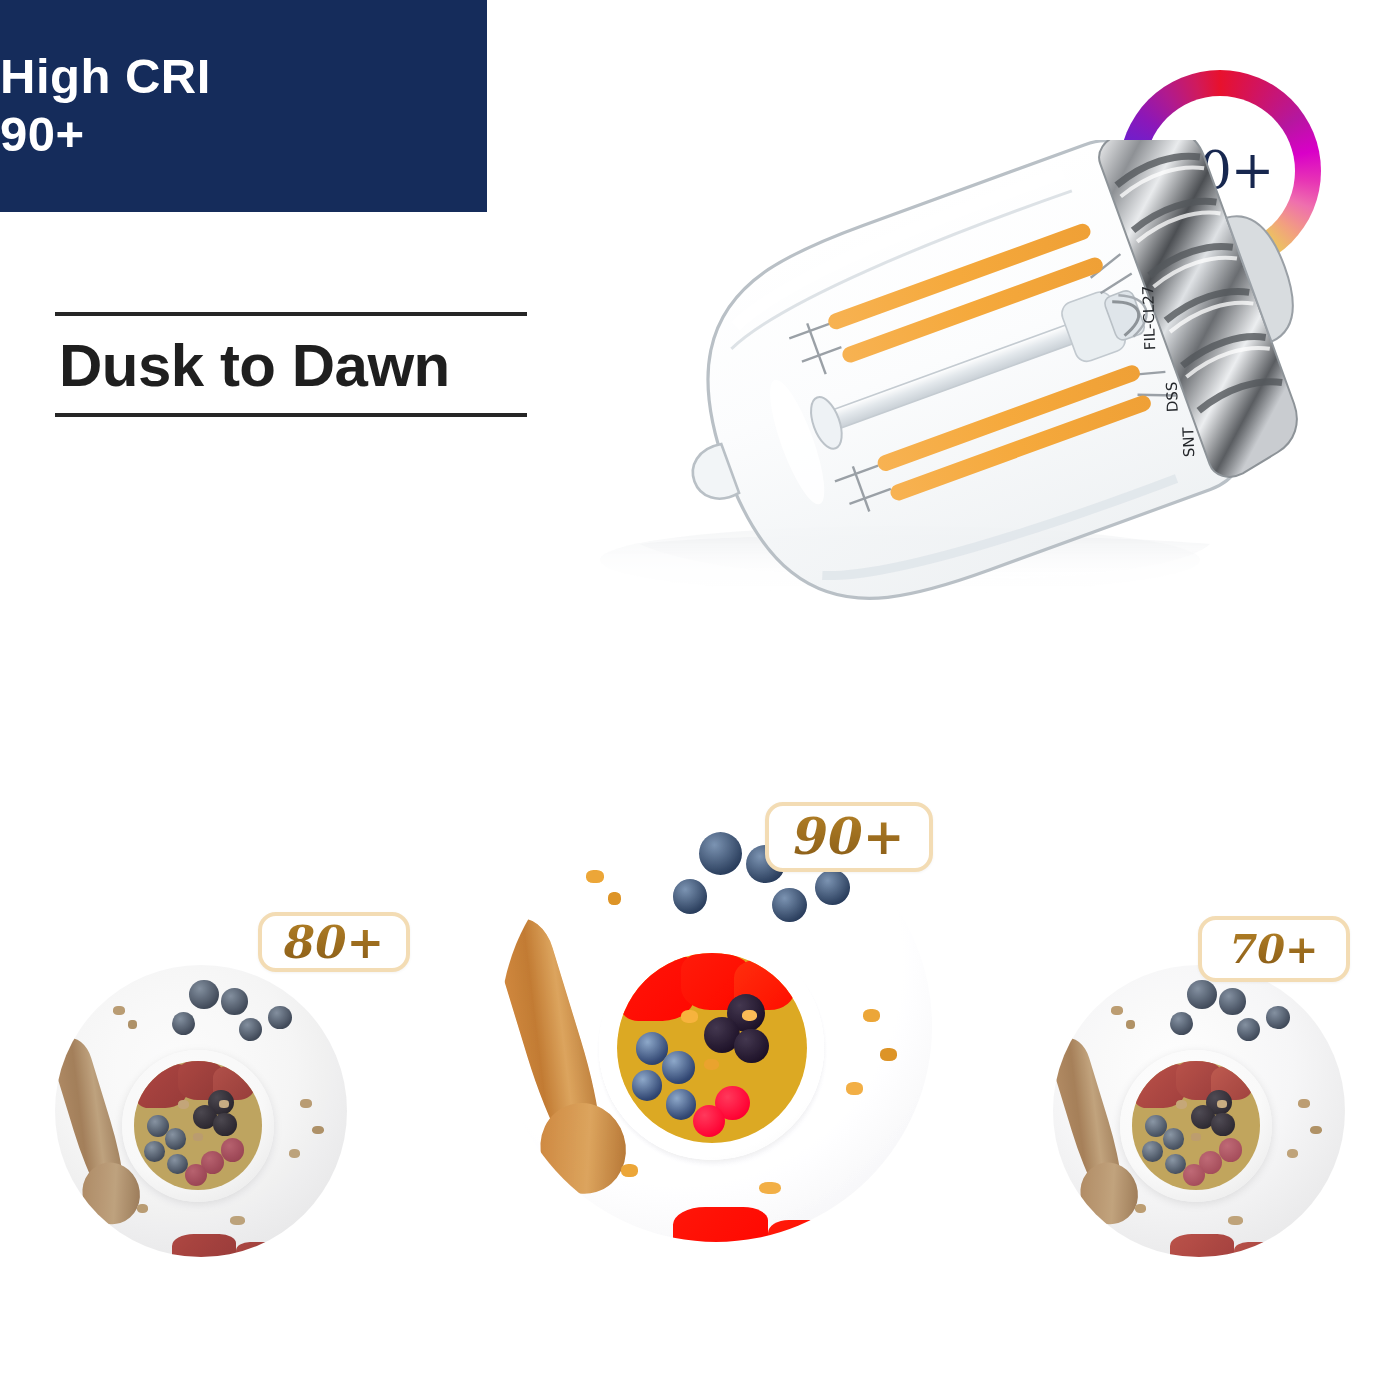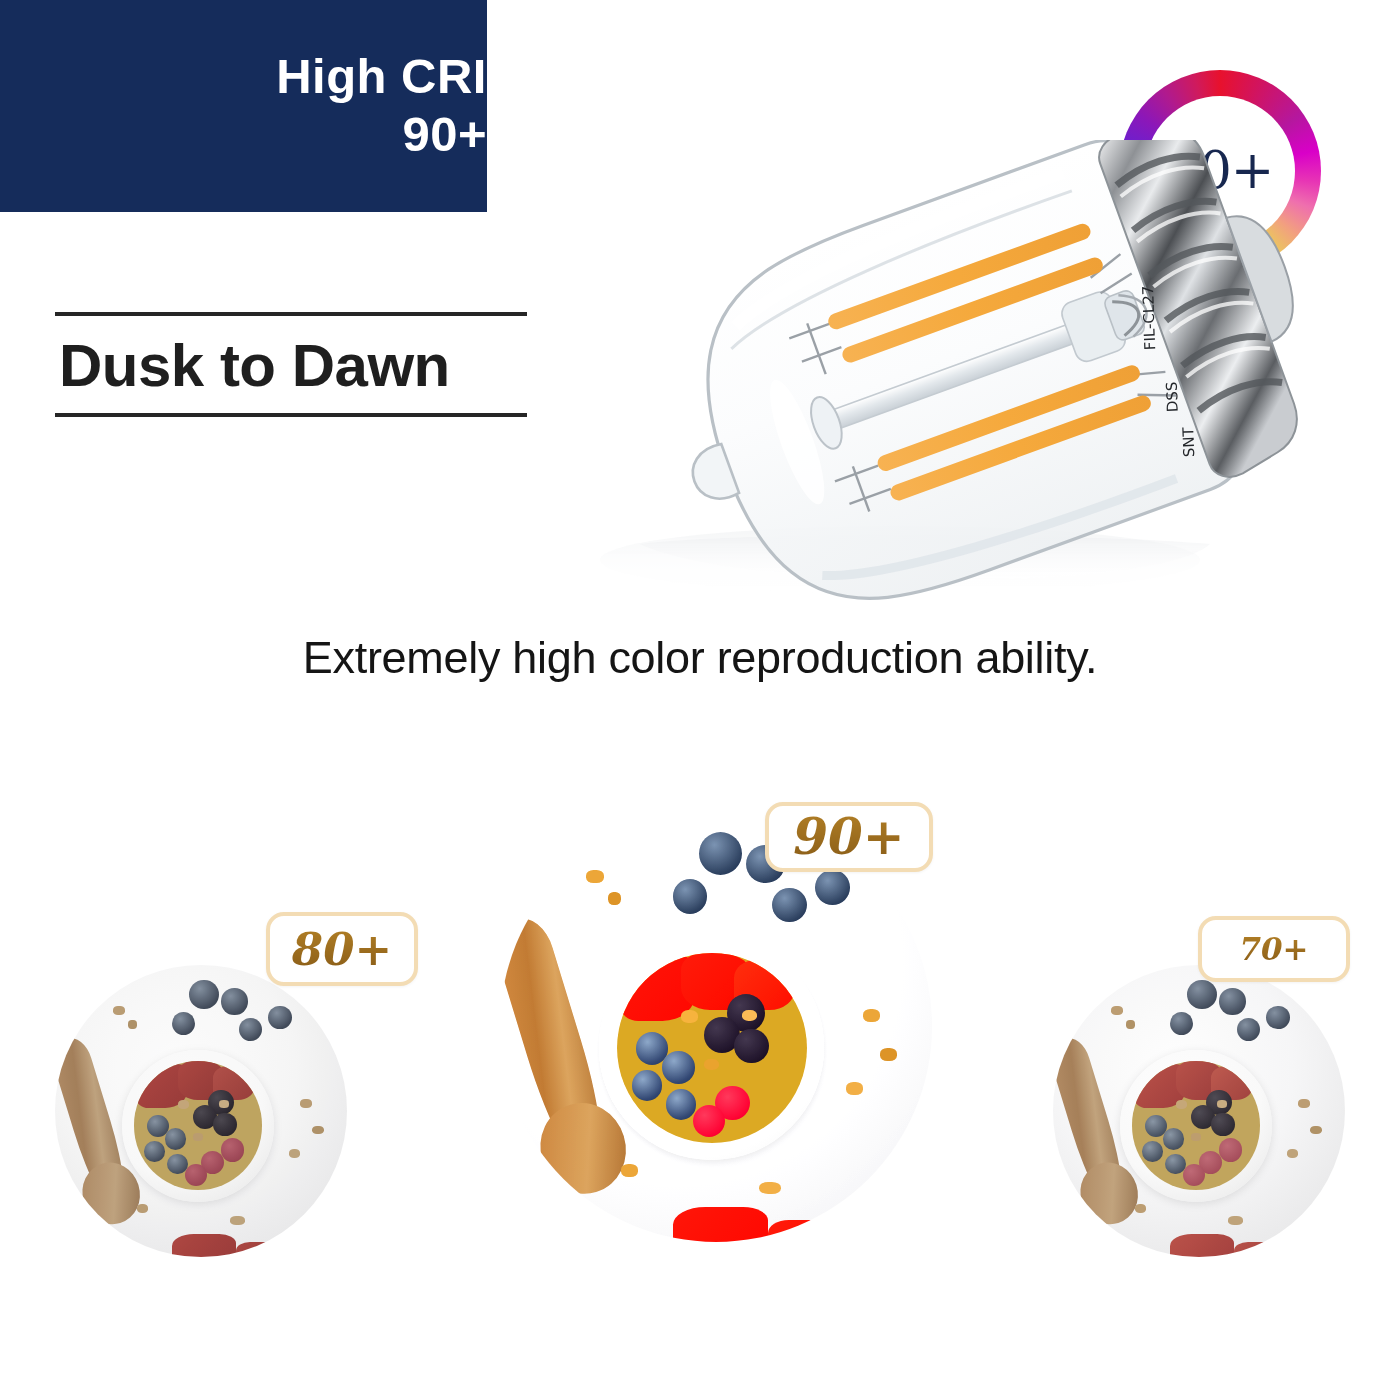--- a/index.html
+++ b/index.html
@@ -10,21 +10,21 @@
     position:relative;
     overflow:hidden;
   }
 
   
   .cri-badge{
     position:absolute; left:0; top:0;
     width:487px; height:212px;
     background:var(--navy,#152C5B);
     display:flex; flex-direction:column;
-    align-items:flex-end; justify-content:center;
+    align-items:flex-start; justify-content:center;
     text-align:center;
   }
   .cri-badge .l1{
     color:#fff; font-size:49px; font-weight:bold;
     letter-spacing:.5px; line-height:1.18;
   }
   .cri-badge .l2{
     color:#fff; font-size:49px; font-weight:bold;
     letter-spacing:.5px; line-height:1.18;
   }
@@ -285,21 +285,20 @@
 
       <g clip-path="url(#sleeveclip)"></g>
       <text transform="translate(636,400) rotate(-72)" font-family="DejaVu Sans, sans-serif" font-size="15" fill="#23262a">SNT</text>
       <text transform="translate(636,352) rotate(-72)" font-family="DejaVu Sans, sans-serif" font-size="15" fill="#23262a">DSS</text>
       <text transform="translate(636,286) rotate(-72)" font-family="DejaVu Sans, sans-serif" font-size="15" fill="#23262a">FIL-CL27</text>
     </g>
   </svg>
 </div>
 
 <div class="body-copy">
-  <p>Extremely high color reproduction ability.</p>
 </div>
 
 <div class="compare">
 
   <div class="shot cri80" style="left:55px; top:185px; width:292px; height:292px;">
     <div class="img">
       <div class="plate" style="left:-2%;top:-2%;width:104%;height:104%;"></div>
       <div class="spoon" style="left:6%;top:24%;width:13%;height:62%;">
           <div class="bowl-end"></div>
         </div>
@@ -416,25 +415,25 @@
         <div class="berry" style="left:40%;top:80%;width:17%;height:17%;background:radial-gradient(circle at 36% 32%,#d66070,#bd4356 72%,#a33a4a);"></div>
         <div class="gran" style="left:34%;top:30%;width:9%;height:7%;background:#cfa463;"></div>
         <div class="gran" style="left:46%;top:56%;width:8%;height:6%;background:#c79a58;"></div>
         <div class="gran" style="left:66%;top:30%;width:8%;height:6%;background:#d2ab6e;"></div>
       </div>
       <div class="straw" style="left:40%;top:92%;width:22%;height:12%;background:linear-gradient(135deg,#d8463a,#bb3330);border-radius:34% 26% 40% 22%;"></div>
       <div class="straw" style="left:62%;top:95%;width:16%;height:10%;background:linear-gradient(135deg,#d5463a,#b33130);border-radius:30% 40% 24% 38%;"></div>
     </div>
   </div>
 
-  <div class="pill" style="left:266px; top:132px; width:152px; height:74px;">
+  <div class="pill" style="left:258px; top:132px; width:152px; height:60px;">
     <span style="font-size:45px;">80+</span>
   </div>
 
   <div class="pill" style="left:765px; top:22px; width:168px; height:70px;">
     <span style="font-size:50px;">90+</span>
   </div>
 
   <div class="pill" style="left:1198px; top:136px; width:152px; height:66px;">
-    <span style="font-size:31px;">70+</span>
+    <span style="font-size:40px;">70+</span>
   </div>
 
 </div>
 
 </body></html>

